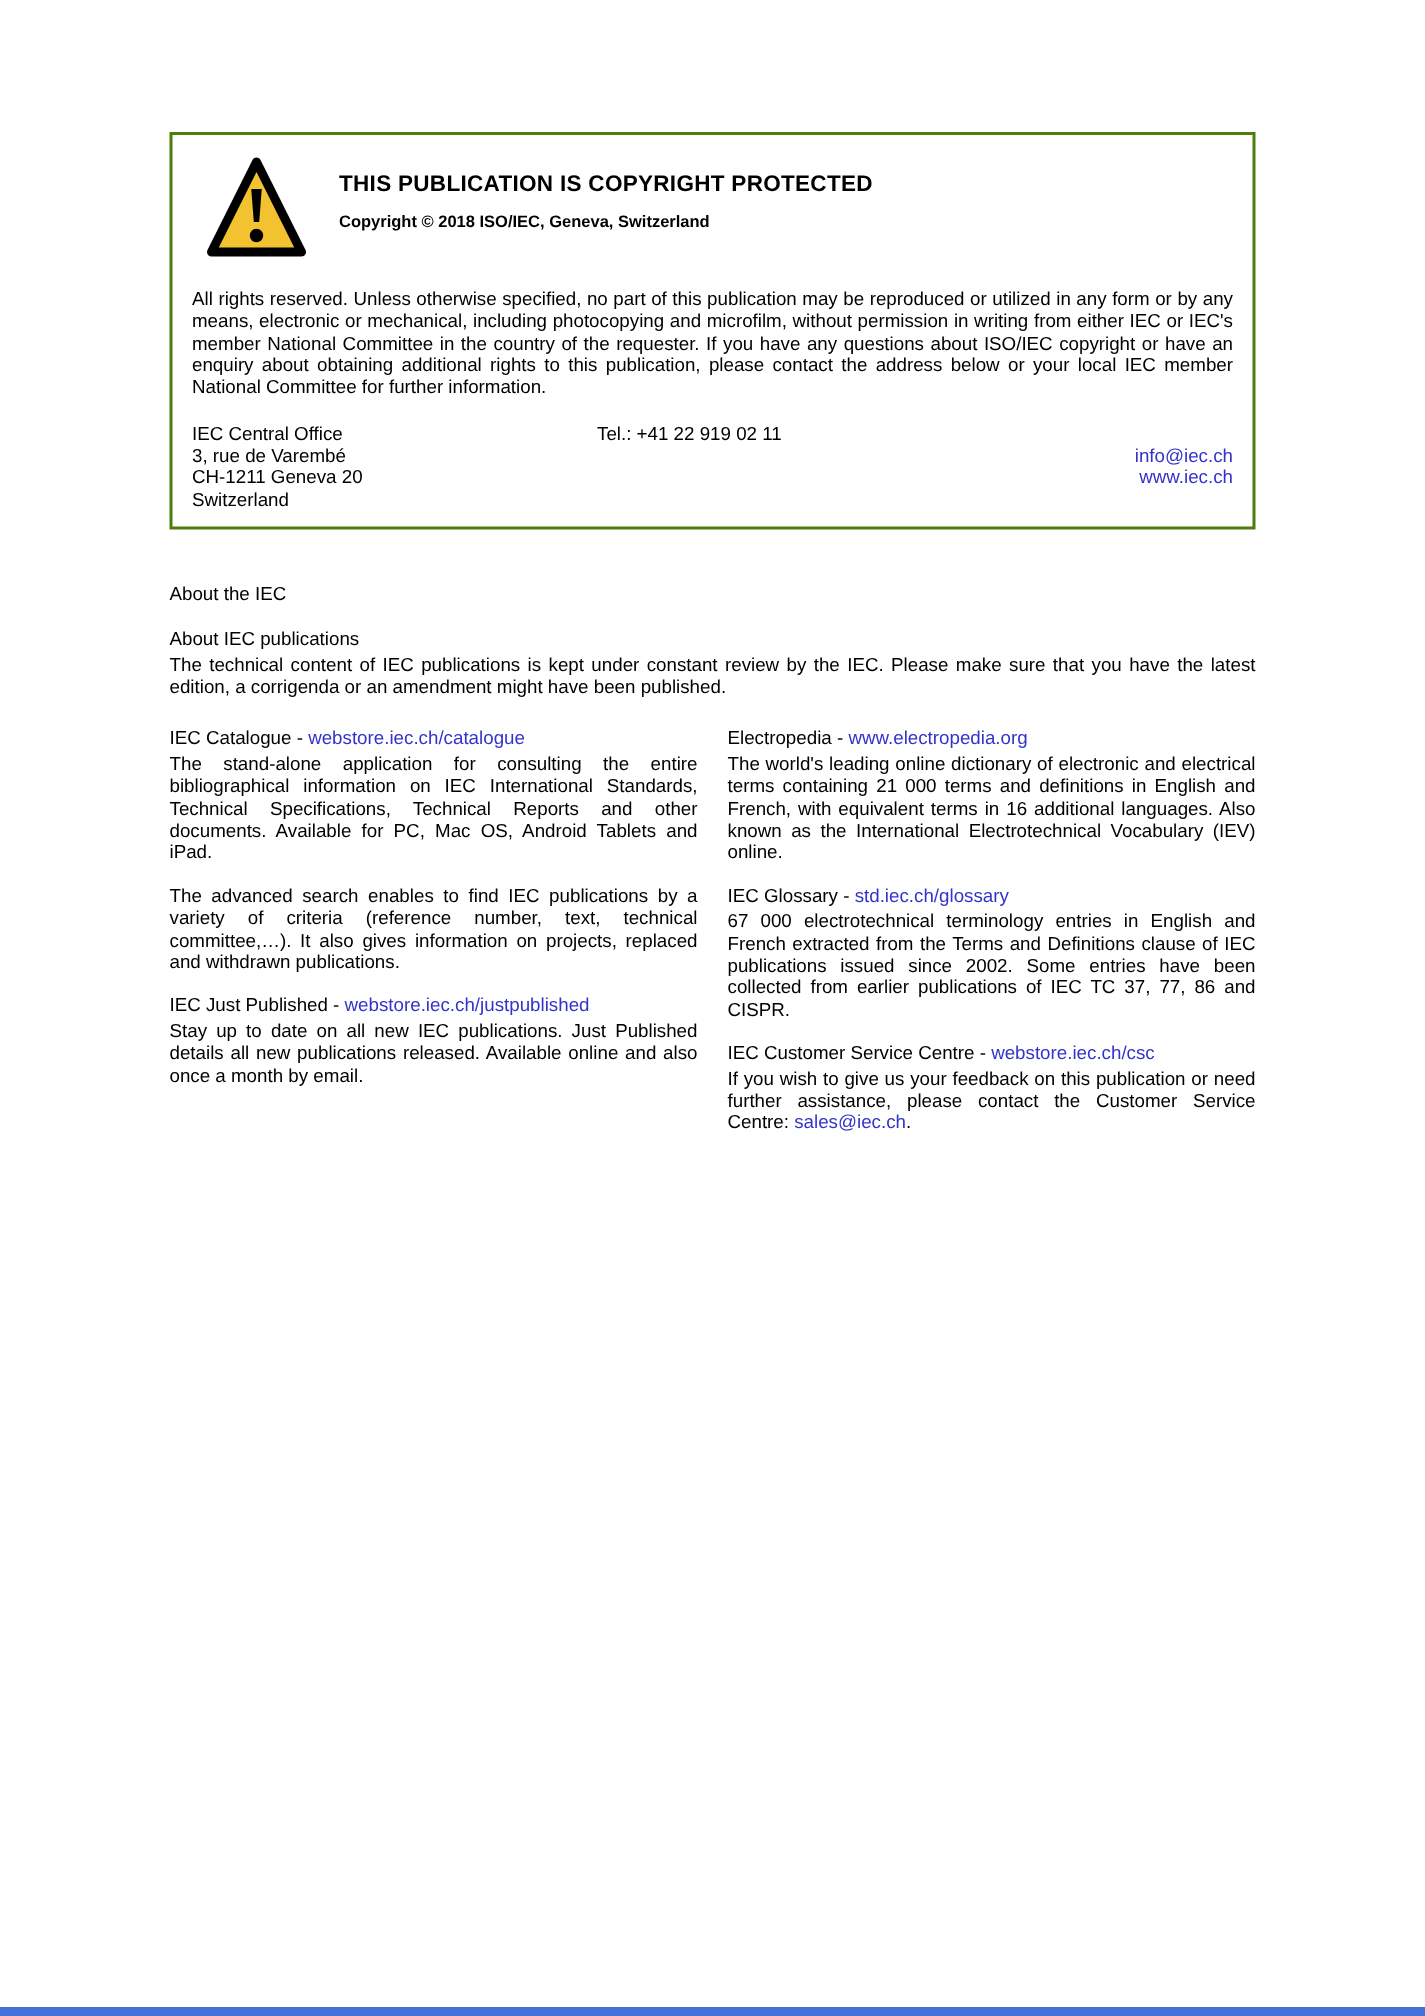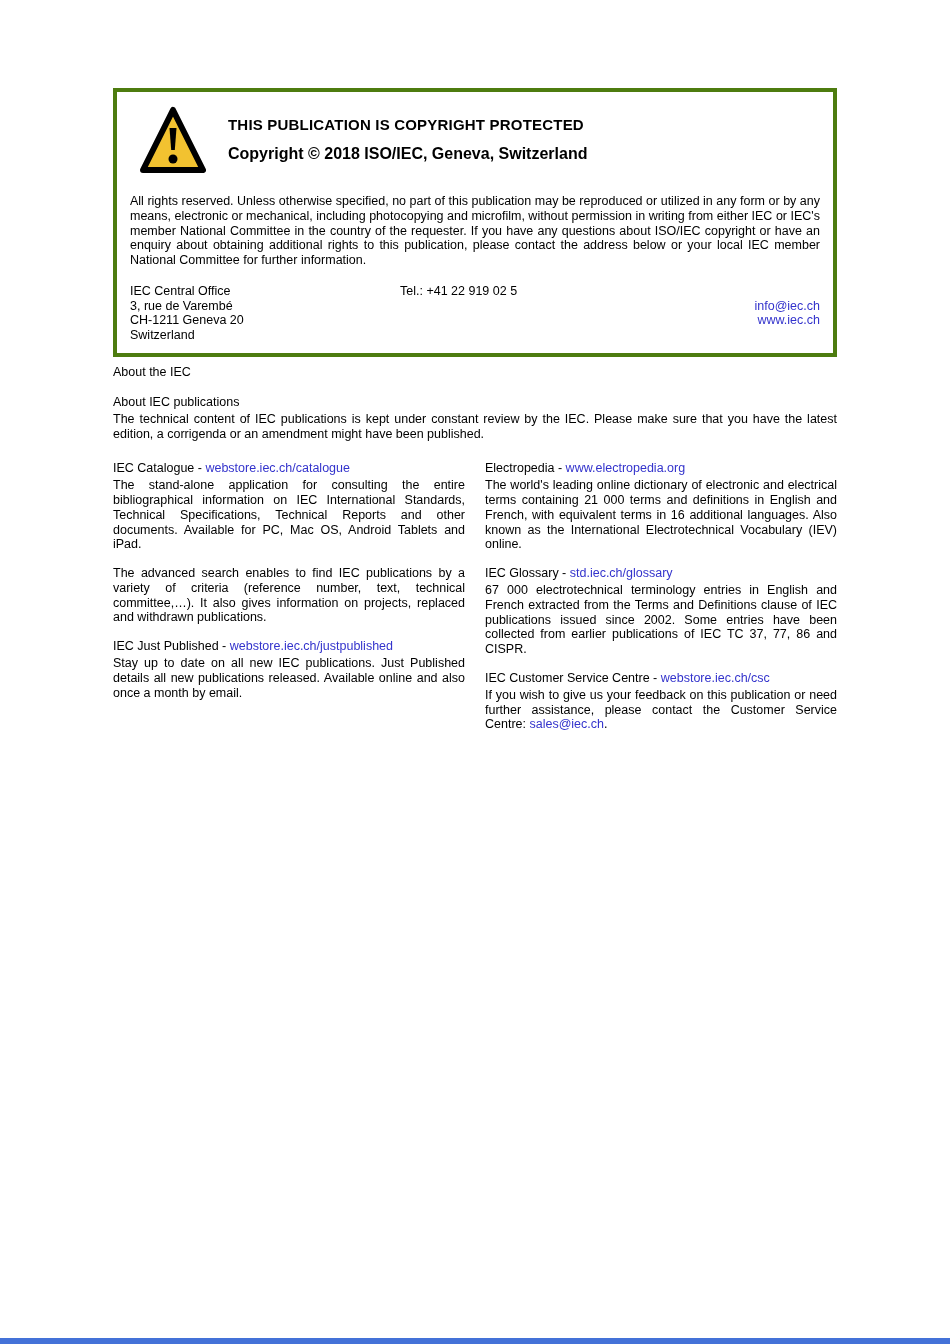--- a/index.html
+++ b/index.html
@@ -15,39 +15,39 @@
     line-height: 1.2;
   }
   .page {
     padding: 88px 113px 0 113px;
   }
   .just { text-align: justify; }
   .link { color: var(--link, #3333CC); text-decoration: none; cursor: pointer; text-align: right; }
 
   
   .copyright-box {
-    border: 4px solid #4d7c0f;
+    border: 2px solid #4d7c0f;
     padding: 14px 13px 10px 13px;
-    margin-bottom: 8px;
+    margin-bottom: 36px;
   }
   .box-header {
     display: flex;
     align-items: flex-start;
     margin-left: 10px;
     margin-bottom: 14px;
   }
   .warn-wrap { width: 66px; flex: 0 0 66px; margin-right: 22px; }
   .box-titles { padding-top: 10px; }
   .box-title {
     font-size: 15px;
     font-weight: bold;
     letter-spacing: 0.2px;
   }
   .box-subtitle {
-    font-size: 16px;
+    font-size: 11px;
     font-weight: bold;
     margin-top: 10px;
   }
   .box-body {
     line-height: 1.18;
   }
   .address {
     display: grid;
     grid-template-columns: 270px 1fr;
     margin-top: 16px;
@@ -98,21 +98,21 @@
     </div>
     <p class="box-body just">All rights reserved. Unless otherwise specified, no part of this publication may be reproduced or utilized in any form or by any means, electronic or mechanical, including photocopying and microfilm, without permission in writing from either IEC or IEC's member National Committee in the country of the requester. If you have any questions about ISO/IEC copyright or have an enquiry about obtaining additional rights to this publication, please contact the address below or your local IEC member National Committee for further information.</p>
     <div class="address">
       <div class="addr-left">
         <div>IEC Central Office</div>
         <div>3, rue de Varembé</div>
         <div>CH-1211 Geneva 20</div>
         <div>Switzerland</div>
       </div>
       <div class="addr-right">
-        <div>Tel.: +41 22 919 02 5</div>
+        <div>Tel.: +41 22 919 02 11</div>
         <a class="link">info@iec.ch</a>
         <a class="link">www.iec.ch</a>
       </div>
     </div>
   </div>
 
   <div class="about-section">
     <p class="sec-head">About the IEC</p>
   </div>
 

